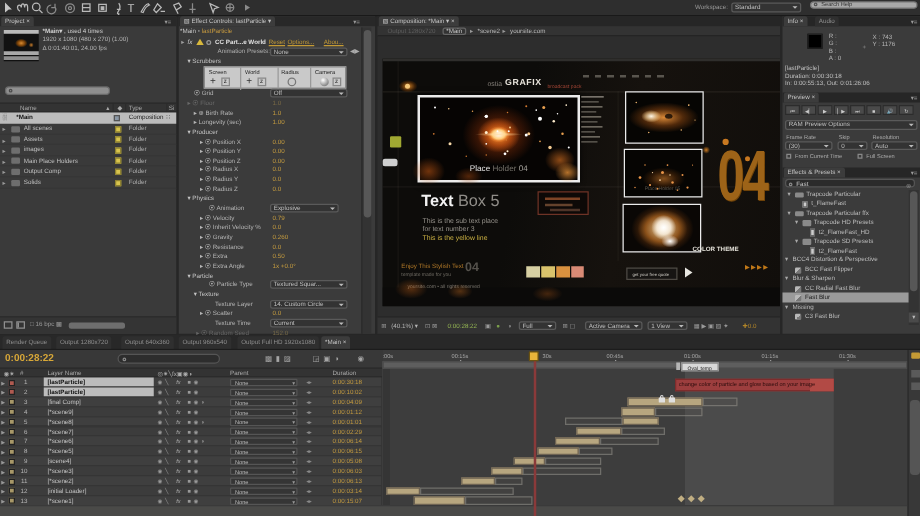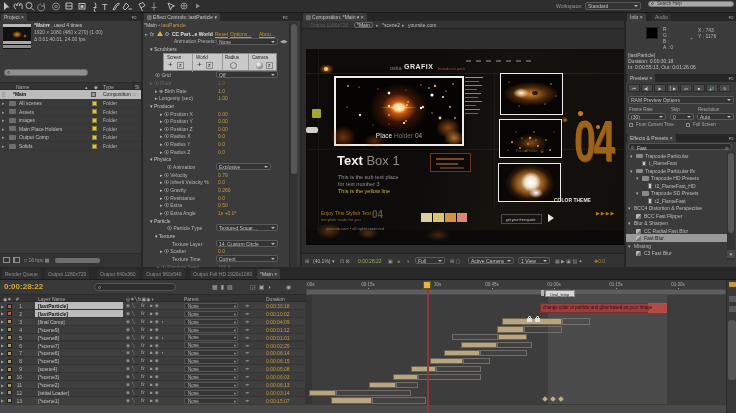--- a/index.html
+++ b/index.html
@@ -356,21 +356,21 @@
   <div class="abs" style="left:6px;top:0px;width:50px;height:38px;background:radial-gradient(closest-side,rgba(255,225,170,0.9),rgba(225,130,40,0.6) 55%,rgba(140,70,15,0.25) 80%,transparent);border-radius:50%;"></div>
   <div class="abs" style="left:22px;top:8px;width:20px;height:20px;background:radial-gradient(closest-side,#fff,rgba(255,248,235,0.8) 55%,transparent);border-radius:50%;"></div>
   <div class="abs" style="left:30px;top:24px;width:14px;height:10px;background:radial-gradient(closest-side,#fff,transparent);border-radius:50%;"></div>
  </div>
 
  <div class="abs" style="left:268px;top:66px;font-size:57px;line-height:57px;font-weight:bold;color:#9d6318;letter-spacing:-3px;transform:scale(0.68,1);transform-origin:0 0;text-shadow:1px 1px 0 #6e4208;">04</div>
  <div class="abs" style="left:272px;top:64px;width:5px;height:5px;background:#c87820;border-radius:50%;"></div>
  <div class="abs" style="left:290px;top:78px;width:4px;height:4px;background:#c87820;border-radius:50%;"></div>
  <div class="abs" style="left:256px;top:70px;width:6px;height:6px;background:radial-gradient(closest-side,#c87820,transparent);border-radius:50%;"></div>
 
- <div class="abs" style="left:31px;top:106px;font-size:13px;color:#f2f2f2;font-weight:bold;">Text <span style="color:#908d88;font-weight:normal;">Box 1</span></div>
+ <div class="abs" style="left:31px;top:106px;font-size:13px;color:#f2f2f2;font-weight:bold;">Text <span style="color:#908d88;font-weight:normal;">Box 5</span></div>
  <div class="abs" style="left:32px;top:127px;font-size:5.5px;line-height:7px;color:#97938c;">This is the sub text place<br>for text number 3</div>
  <div class="abs" style="left:32px;top:141px;font-size:5.5px;color:#cbb143;">This is the yellow line</div>
 
  <div class="abs" style="left:124px;top:106px;width:41px;height:19px;background:#0d0907;border:1px solid #6e3326;">
   <div class="abs" style="left:5px;top:4px;width:28px;height:2px;background:#7e4426;"></div>
   <div class="abs" style="left:5px;top:9px;width:22px;height:2px;background:#64422c;"></div>
   <div class="abs" style="left:9px;top:13px;width:24px;height:1.5px;background:#4e3428;"></div>
  </div>
 
  <div class="abs" style="left:248px;top:150px;font-size:5px;font-weight:bold;color:#e5e2da;">COLOR THEME</div>

